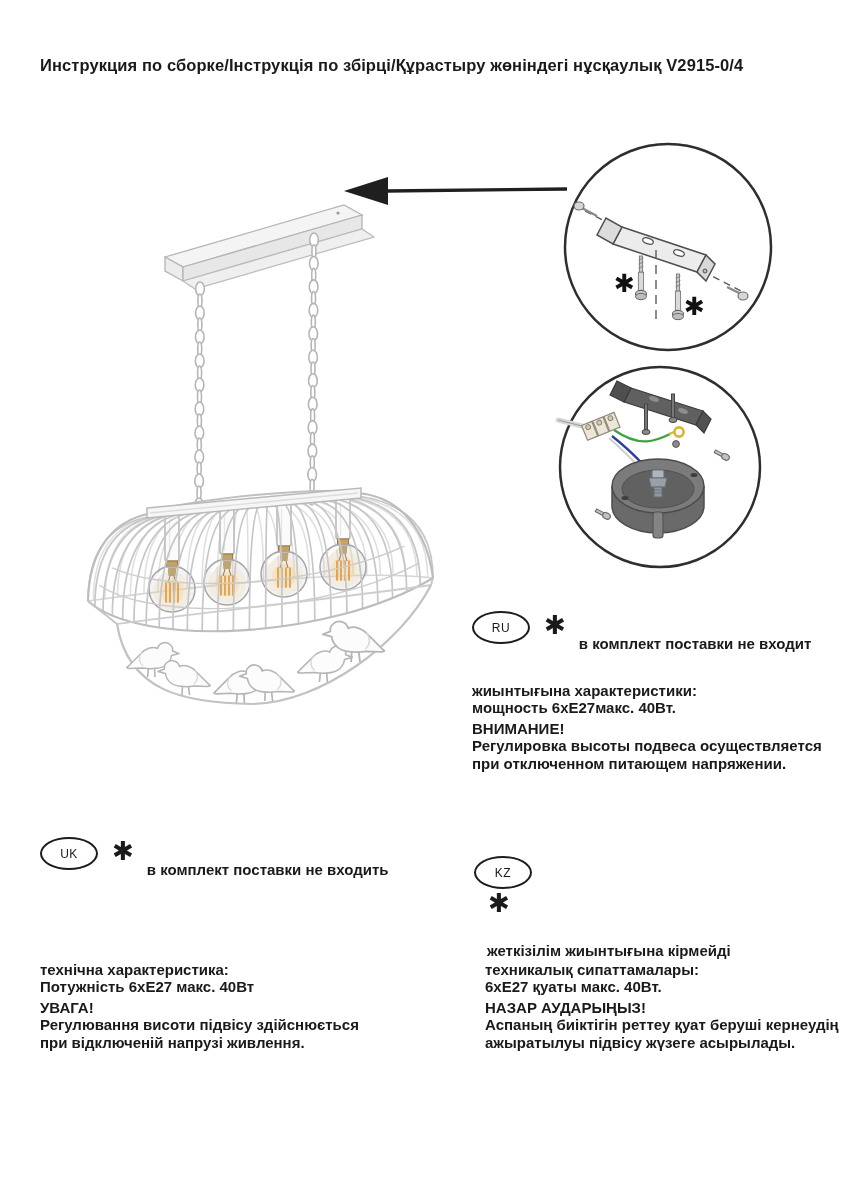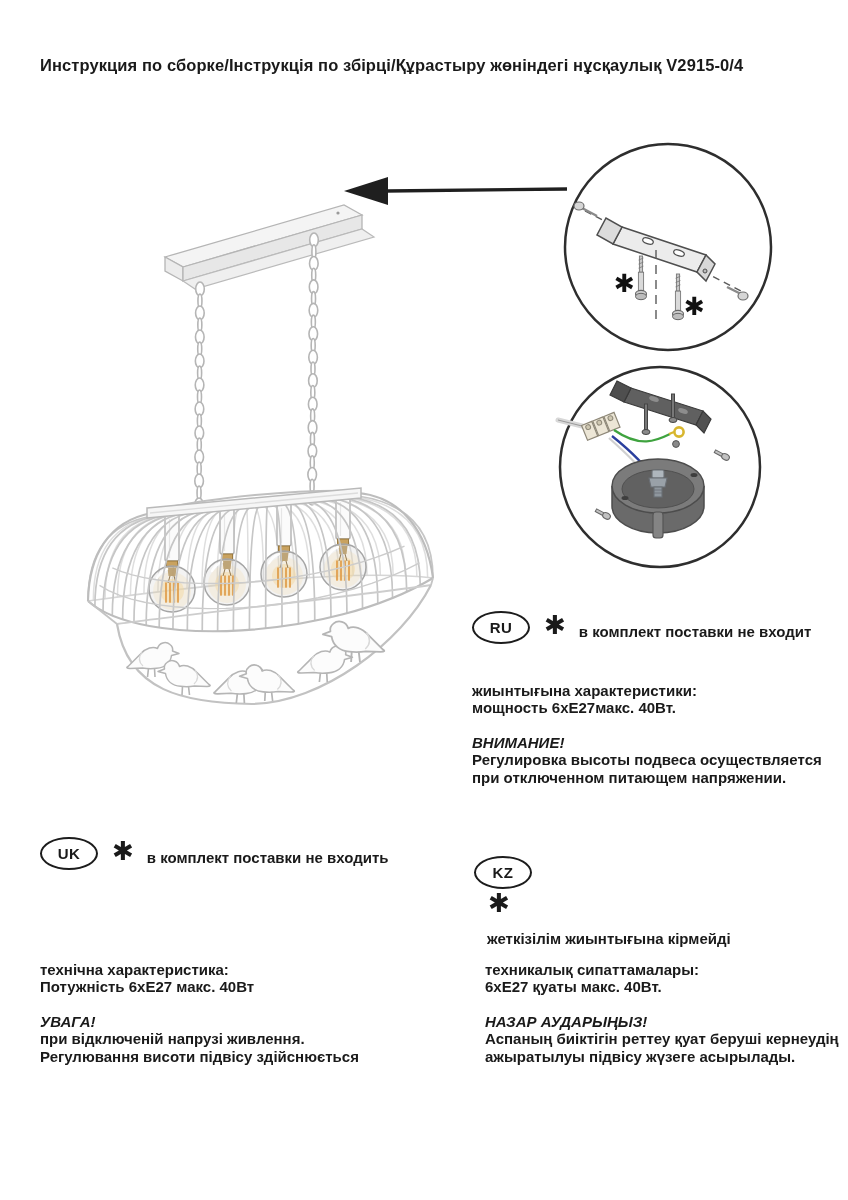--- a/index.html
+++ b/index.html
@@ -4,26 +4,26 @@
 <style>
   html,body{margin:0;padding:0;background:#fff;}
   #page{position:relative;width:848px;height:1200px;background:#fff;overflow:hidden;
         font-family:"Liberation Sans","DejaVu Sans",sans-serif;color:#1a1a1a;}
   #art{position:absolute;left:0;top:0;}
   .abs{position:absolute;}
   .title{left:40px;top:56px;width:790px;font-size:16.5px;font-weight:bold;letter-spacing:.1px;}
   .badge-row{display:flex;align-items:flex-start;}
   .oval{width:54px;height:29px;border:2.6px solid #1c1c1c;border-radius:50%;
         display:flex;align-items:center;justify-content:center;
-        font-size:15px;font-weight:bold;letter-spacing:.5px;flex:0 0 auto;}
+        font-size:12px;font-weight:normal;letter-spacing:.5px;flex:0 0 auto;}
   .ast{font-family:"DejaVu Sans",sans-serif;font-size:26px;font-weight:bold;line-height:30px;
        margin-left:14px;margin-top:-1px;}
-  .note{font-size:15px;font-weight:bold;margin-left:13px;margin-top:12px;white-space:nowrap;}
+  .note{font-size:15px;font-weight:bold;margin-left:13px;margin-top:24px;white-space:nowrap;}
   .spec{font-size:15px;font-weight:bold;line-height:17.4px;white-space:nowrap;}
-  .spec .warn{margin-top:17px;font-style:italic;}
+  .spec .warn{margin-top:3px;}
 </style>
 </head>
 <body>
 
 <div id="page">
 
   <svg id="art" width="848" height="1200" viewBox="0 0 848 1200">
 
     <defs>
       <g id="bird">
@@ -362,22 +362,22 @@
 
   <div class="abs badge-row" style="left:40px;top:837px;">
     <div class="oval">UK</div>
     <div class="ast">✱</div>
     <div class="note">в комплект поставки не входить</div>
   </div>
   <div class="abs spec" style="left:40px;top:961px;">
     <div>технічна характеристика:</div>
     <div>Потужність 6хЕ27 макс. 40Вт</div>
     <div class="warn">УВАГА!</div>
+    <div>Регулювання висоти підвісу здійснюється</div>
     <div>при відключеній напрузі живлення.</div>
-    <div>Регулювання висоти підвісу здійснюється</div>
   </div>
 
   <div class="abs badge-row" style="left:474px;top:856px;flex-direction:column;">
     <div class="oval">KZ</div>
     <div class="ast">✱</div>
     <div class="note">жеткізілім жиынтығына кірмейді</div>
   </div>
   <div class="abs spec" style="left:485px;top:961px;">
     <div>техникалық сипаттамалары:</div>
     <div>6хЕ27 қуаты макс. 40Вт.</div>

